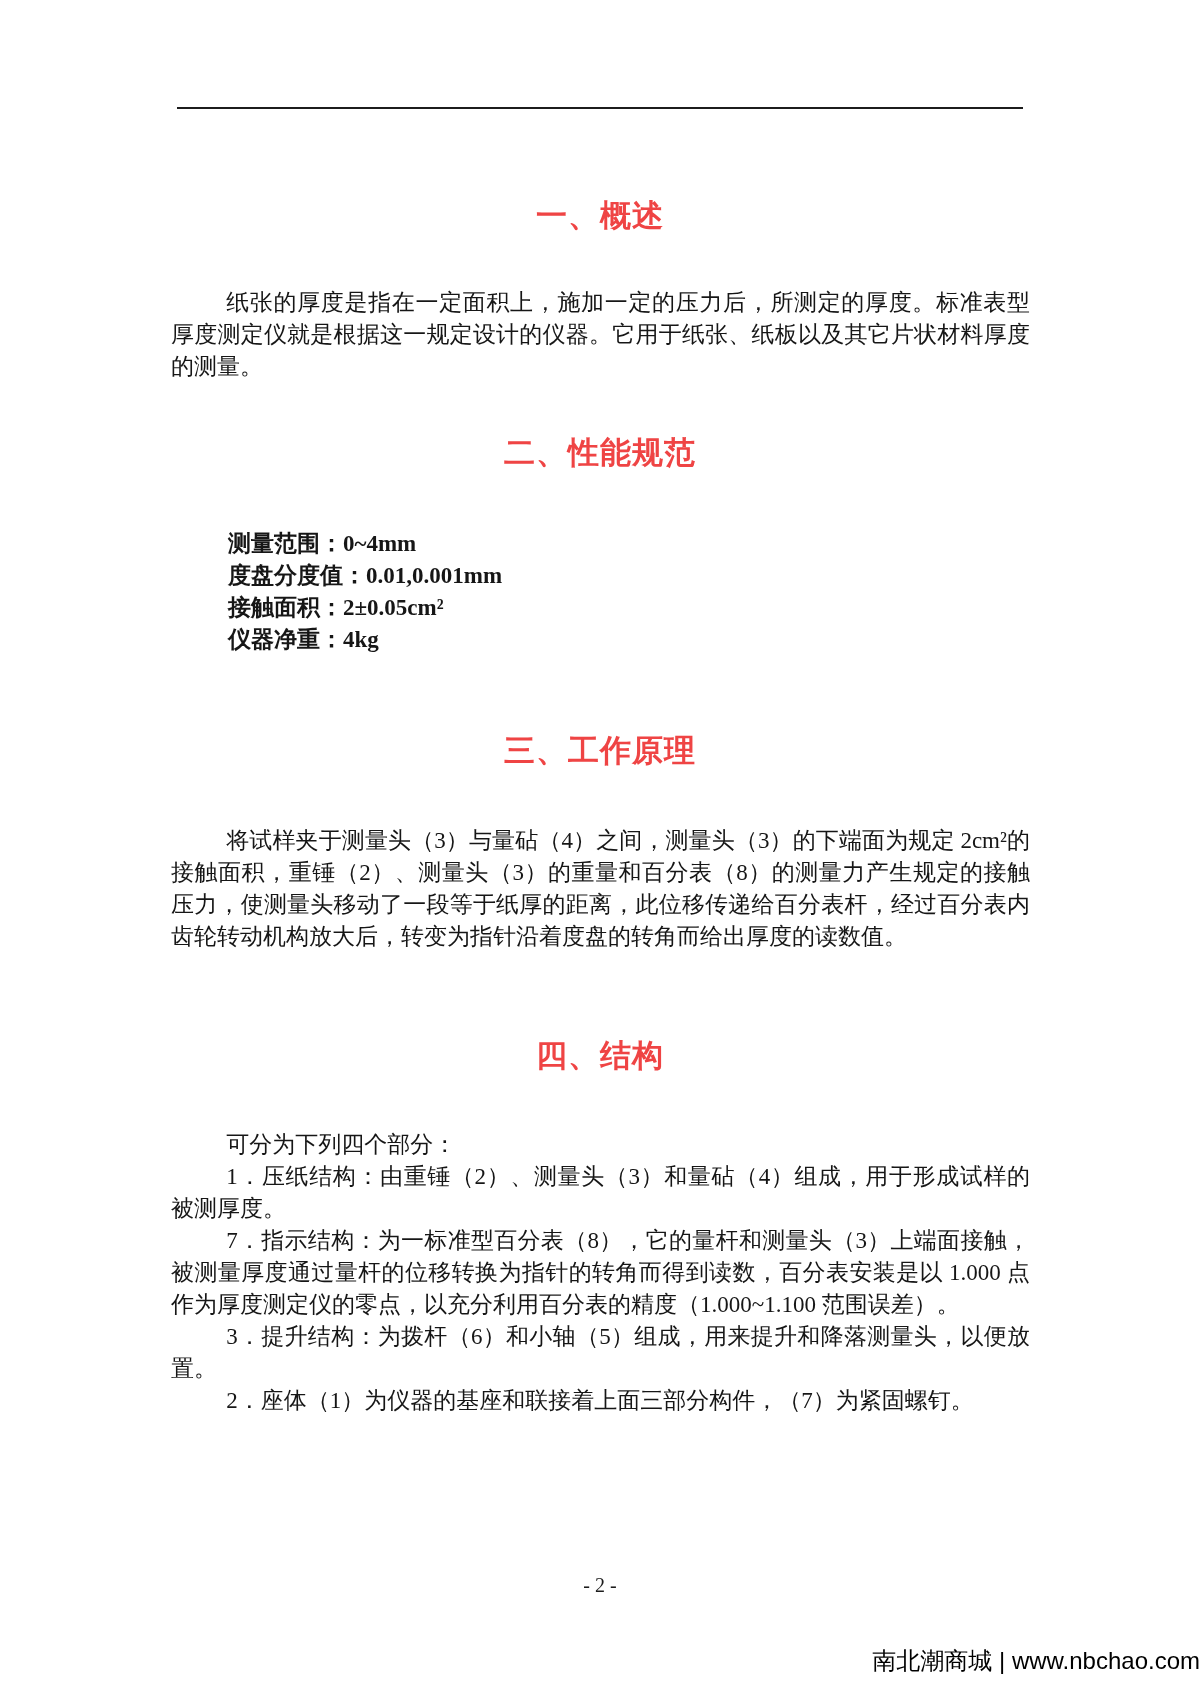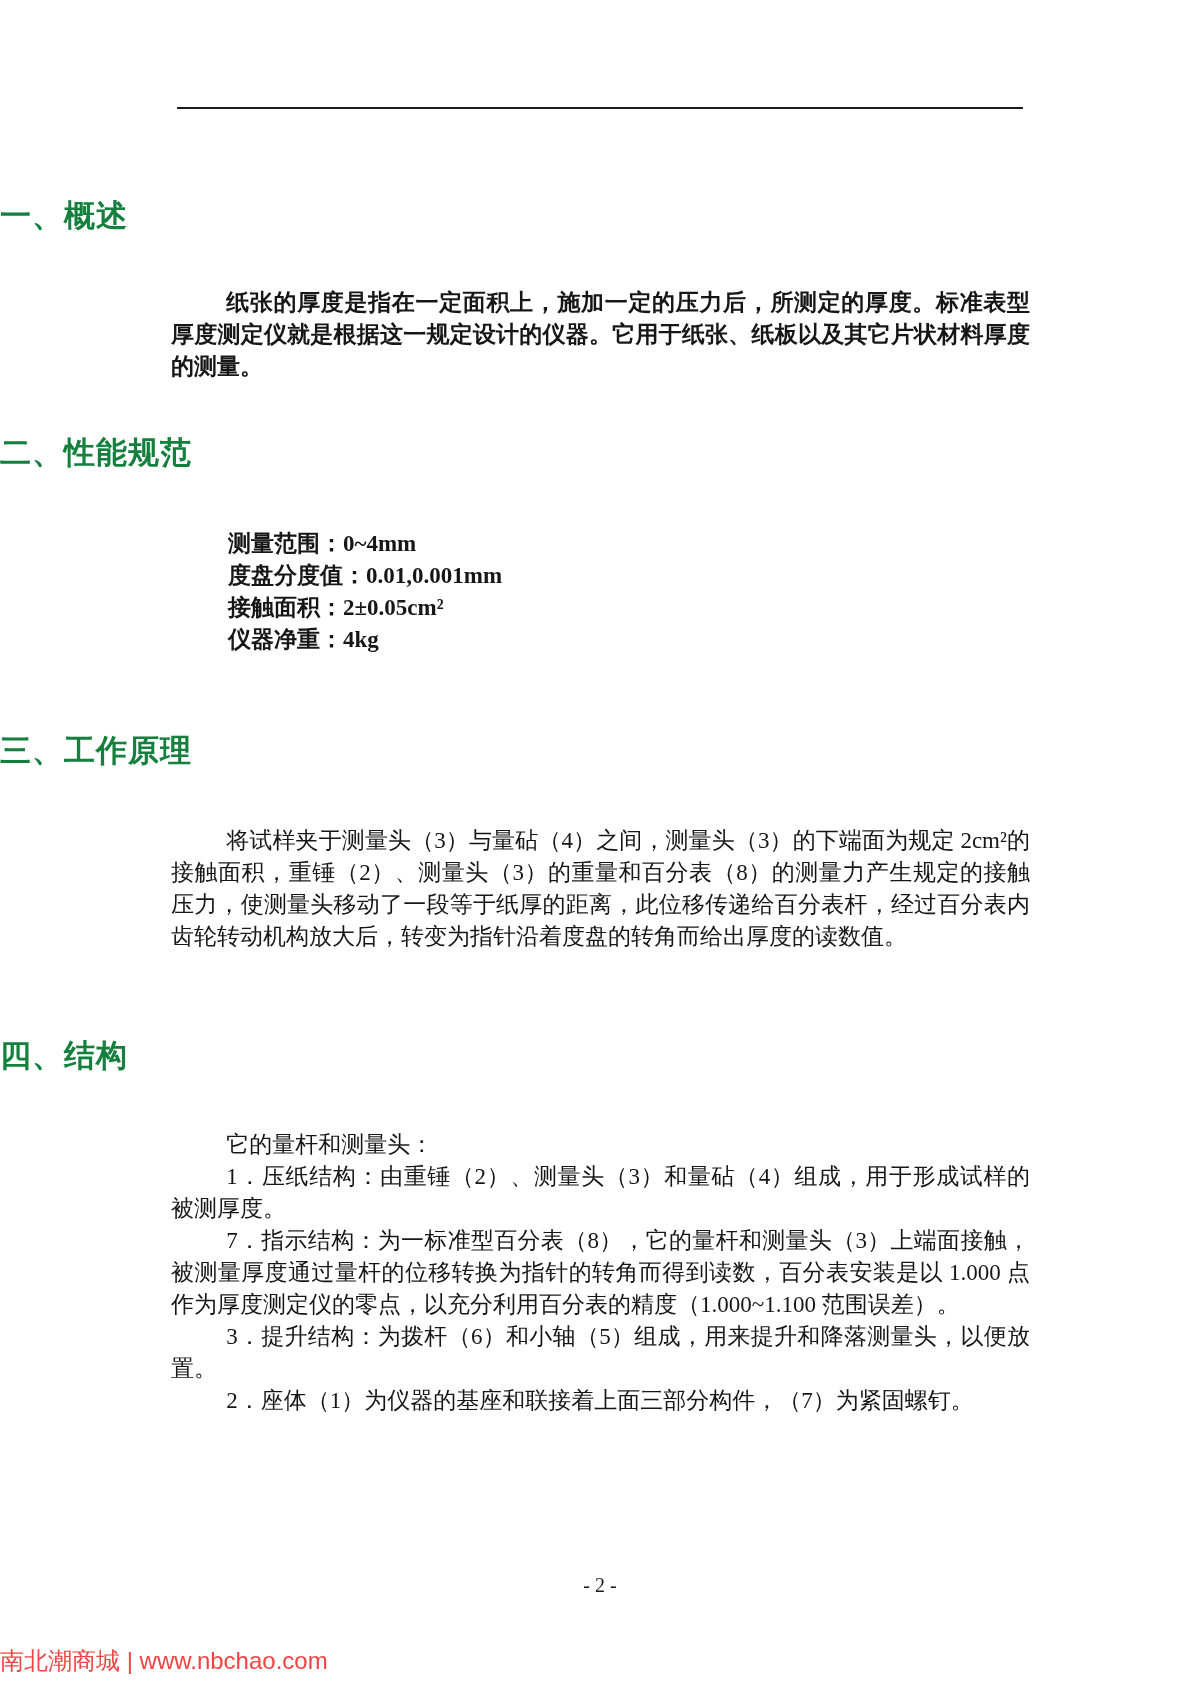--- a/index.html
+++ b/index.html
@@ -17,43 +17,44 @@
     left:177px;
     top:107px;
     width:846px;
     height:2px;
     background:#1c1c1c;
   }
   .sec-heading{
     position:absolute;
     left:0;
     width:100%;
+    text-align:center;
     font-size:31px;
     line-height:36px;
     font-weight:bold;
-    color:#15803d;
+    color:#ef4444;
     letter-spacing:1px;
     margin:0;
   }
   .h-overview{top:198px;}
   .h-specs{top:435px;}
   .h-principle{top:733px;}
   .h-structure{top:1038px;}
   .body-para{
     position:absolute;
     left:171px;
     width:859px;
     font-size:23px;
     line-height:32px;
     text-align:justify;
     text-justify:inter-character;
     text-indent:2.4em;
     margin:0;
   }
-  .p-overview{top:287px;font-weight:bold;}
+  .p-overview{top:287px;}
   .p-principle{top:825px;}
   .spec-list{
     position:absolute;
     left:228px;
     top:528px;
     font-size:23px;
     line-height:32px;
     margin:0;
   }
   .spec-line{white-space:pre;font-weight:bold;}
@@ -79,25 +80,25 @@
     text-align:center;
     font-size:20px;
     line-height:24px;
     color:#1c1c1c;
   }
   .site-footer{
     position:absolute;
     left:0;
     top:1646px;
     width:100%;
-    text-align:left;
+    text-align:right;
     font-size:24px;
     line-height:30px;
     font-family:"Liberation Sans","DejaVu Sans",sans-serif;
-    color:#ef4444;
+    color:#000000;
   }
 </style>
 </head>
 <body>
 
 <div class="page">
 
   <div class="top-rule"></div>
 
   <h1 class="sec-heading h-overview">一、概述</h1>
@@ -113,21 +114,21 @@
     <div class="spec-line">仪器净重：4kg</div>
   </div>
 
   <h1 class="sec-heading h-principle">三、工作原理</h1>
 
   <p class="body-para p-principle">将试样夹于测量头（3）与量砧（4）之间，测量头（3）的下端面为规定 2cm²的接触面积，重锤（2）、测量头（3）的重量和百分表（8）的测量力产生规定的接触压力，使测量头移动了一段等于纸厚的距离，此位移传递给百分表杆，经过百分表内齿轮转动机构放大后，转变为指针沿着度盘的转角而给出厚度的读数值。</p>
 
   <h1 class="sec-heading h-structure">四、结构</h1>
 
   <div class="structure-block">
-    <p>它的量杆和测量头：</p>
+    <p>可分为下列四个部分：</p>
     <p>1．压纸结构：由重锤（2）、测量头（3）和量砧（4）组成，用于形成试样的被测厚度。</p>
     <p>7．指示结构：为一标准型百分表（8），它的量杆和测量头（3）上端面接触，被测量厚度通过量杆的位移转换为指针的转角而得到读数，百分表安装是以 1.000 点作为厚度测定仪的零点，以充分利用百分表的精度（1.000~1.100 范围误差）。</p>
     <p>3．提升结构：为拨杆（6）和小轴（5）组成，用来提升和降落测量头，以便放置。</p>
     <p>2．座体（1）为仪器的基座和联接着上面三部分构件，（7）为紧固螺钉。</p>
   </div>
 
   <div class="page-number">- 2 -</div>
 
   <div class="site-footer">南北潮商城 | www.nbchao.com</div>
 

